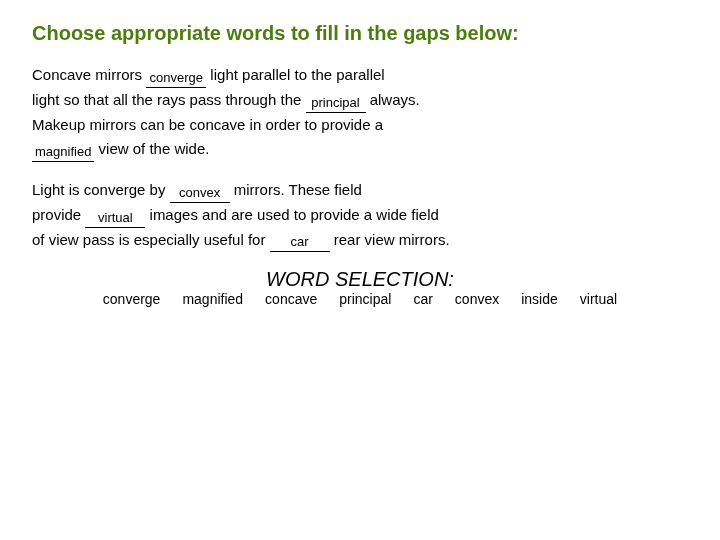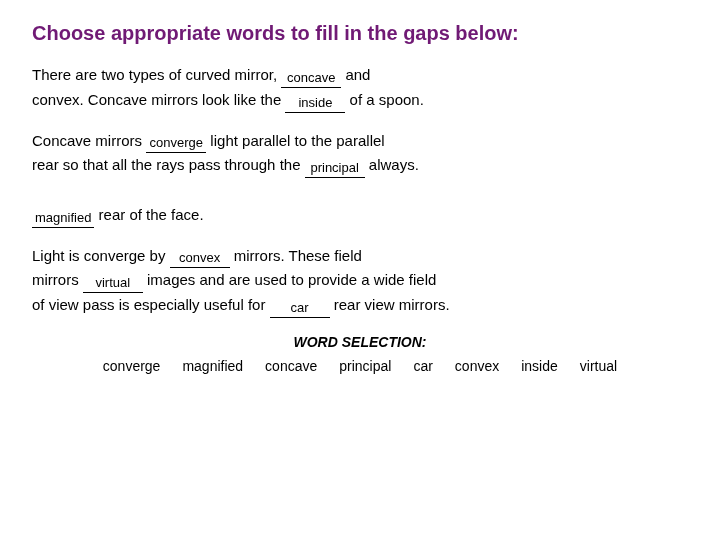--- a/index.html
+++ b/index.html
@@ -14,21 +14,21 @@
     }
     .page {
       width: 720px;
       height: 540px;
       padding: 22px 32px 16px 32px;
     }
     h1 {
       font-size: 20px;
       font-weight: bold;
       margin-bottom: 18px;
-      color: #701a75;
+      color: #4d7c0f;
     }
     .paragraph {
       margin-bottom: 16px;
       line-height: 1.65;
       font-size: 15px;
     }
     .blank {
       display: inline-block;
       border-bottom: 1.5px solid #000;
       min-width: 60px;
@@ -38,53 +38,48 @@
       padding: 0 3px;
       vertical-align: bottom;
       line-height: 1.3;
     }
     .word-selection {
       text-align: center;
       margin-top: 10px;
     }
     .word-selection .label {
       font-style: italic;
-      font-weight: bold;
-      font-size: 14px;
-      margin-bottom: 8px;
+      font-weight: normal;
+      font-size: 20px;
     }
     .word-list {
       display: flex;
       justify-content: center;
       gap: 22px;
       font-size: 14px;
     }
   </style>
 </head>
 <body>
 
 <div class="page">
 
   <h1>Choose appropriate words to fill in the gaps below:</h1>
 
-  <div class="paragraph">
-    <span>There are two types of curved mirror, </span><span class="blank">concave</span><span> and</span><br>
-    <span>convex. Concave mirrors look like the </span><span class="blank">inside</span><span> of a spoon.</span>
-  </div>
 
   <div class="paragraph">
     <span>Concave mirrors </span><span class="blank">converge</span><span> light parallel to the parallel</span><br>
-    <span>rear so that all the rays pass through the </span><span class="blank">principal</span><span> always.</span><br>
-    <br>
-    <span class="blank">magnified</span><span> rear of the face.</span>
+    <span>light so that all the rays pass through the </span><span class="blank">principal</span><span> always.</span><br>
+    <span>Makeup mirrors can be concave in order to provide a</span><br>
+    <span class="blank">magnified</span><span> view of the wide.</span>
   </div>
 
   <div class="paragraph">
     <span>Light is converge by </span><span class="blank">convex</span><span> mirrors. These field</span><br>
-    <span>mirrors </span><span class="blank">virtual</span><span> images and are used to provide a wide field</span><br>
+    <span>provide </span><span class="blank">virtual</span><span> images and are used to provide a wide field</span><br>
     <span>of view pass is especially useful for </span><span class="blank">car</span><span> rear view mirrors.</span>
   </div>
 
   <div class="word-selection">
     <div class="label">WORD SELECTION:</div>
     <div class="word-list">
     <span>converge</span>
         <span>magnified</span>
         <span>concave</span>
         <span>principal</span>

